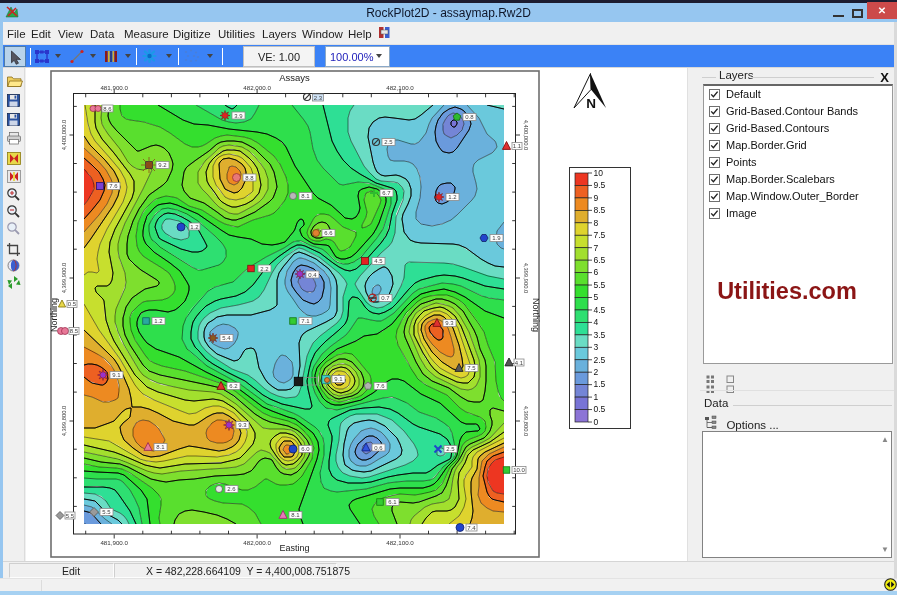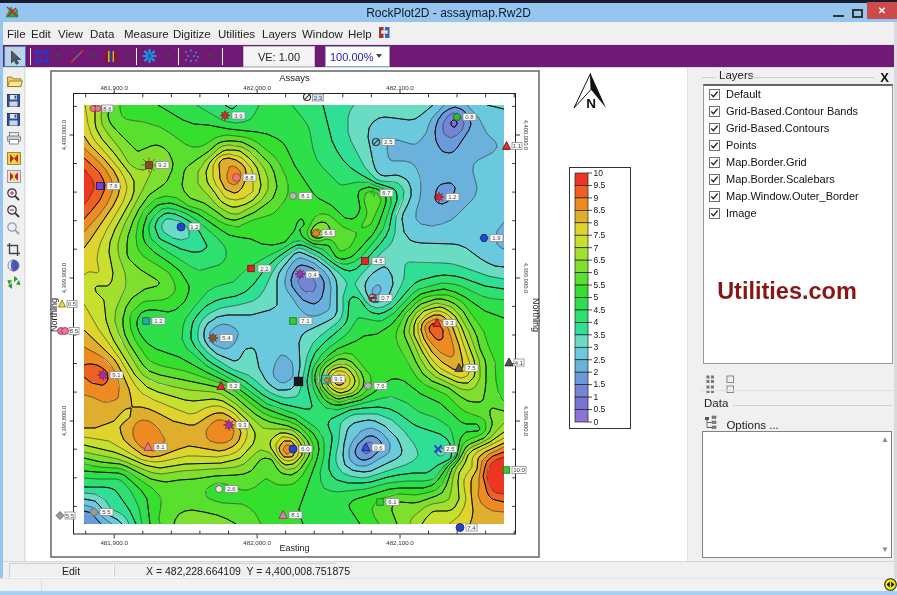--- a/index.html
+++ b/index.html
@@ -6,21 +6,21 @@
 .abs { position:absolute; }
 #topdark { left:0; top:0; width:897px; height:3px; background:#1c1c30; }
 #title { left:0; top:3px; width:897px; height:19px; background:#96c6f0; }
 #title .t { position:absolute; left:0; right:0; top:3px; text-align:center; font-size:12px; color:#0f172a; }
 #mini { position:absolute; left:833px; top:12px; width:11px; height:2px; background:#333; }
 #maxi { position:absolute; left:852px; top:6px; width:11px; height:9px; border:2px solid #333; }
 #close { position:absolute; left:867px; top:-1px; width:30px; height:17px; background:#cc4a4a; color:#fff;
   text-align:center; font-size:10px; line-height:17px; font-weight:bold; }
 #menubar { left:0; top:22px; width:897px; height:23px; background:#f0f0f0; border-bottom:1px solid #e2e2e2; }
 #menubar span { font-size:11.5px; color:#222; position:absolute; top:6px;text-align:center; }
-#toolbar { left:0; top:45px; width:897px; height:23px; background:#701a75; border-bottom:1px solid #d8d8d8; }
+#toolbar { left:0; top:45px; width:897px; height:23px; background:#3b82f6; border-bottom:1px solid #d8d8d8; }
 .tbtn { position:absolute; display:flex; align-items:center; justify-content:center; }
 .darr { width:0; height:0; border-left:3.5px solid transparent; border-right:3.5px solid transparent; border-top:4px solid #444; position:absolute; top:9px; }
 #lefttb { left:3px; top:68px; width:22px; height:493px; background:#f0f0f0; border-right:1px solid #dcdcdc; }
 #lefttb div { position:absolute; left:3px; }
 #doc { left:26px; top:68px; width:661px; height:493px; background:#fff; }
 #vscroll { left:687px; top:68px; width:13px; height:493px; background:#f0f0f0; border-left:1px solid #e0e0e0; }
 #panel { left:700px; top:68px; width:194px; height:493px; background:#f0f0f0; }
 #lframe { position:absolute; left:3px; top:16px; width:190px; height:280px; background:#fff; border:1px solid #9a9a9a; border-top:2px solid #666; }
 .lrow { position:relative; height:17px; padding-top:2px; }
 .lrow span { font-size:11px; color:#111; vertical-align:top; }
@@ -224,25 +224,25 @@
             <rect x="0.5" y="0.5" width="10" height="10" fill="#fff" stroke="#707070" stroke-width="1"></rect>
             <path d="M2.2 5.4 L4.4 7.8 L8.6 2.6" stroke="#222" stroke-width="1.4" fill="none"></path>
           </svg></span><span>Grid-Based.Contour Bands</span></div>
       <div class="lrow"><span class="cb"><svg width="11" height="11" viewBox="0 0 11 11" style="" xmlns="http://www.w3.org/2000/svg">
             <rect x="0.5" y="0.5" width="10" height="10" fill="#fff" stroke="#707070" stroke-width="1"></rect>
             <path d="M2.2 5.4 L4.4 7.8 L8.6 2.6" stroke="#222" stroke-width="1.4" fill="none"></path>
           </svg></span><span>Grid-Based.Contours</span></div>
       <div class="lrow"><span class="cb"><svg width="11" height="11" viewBox="0 0 11 11" style="" xmlns="http://www.w3.org/2000/svg">
             <rect x="0.5" y="0.5" width="10" height="10" fill="#fff" stroke="#707070" stroke-width="1"></rect>
             <path d="M2.2 5.4 L4.4 7.8 L8.6 2.6" stroke="#222" stroke-width="1.4" fill="none"></path>
+          </svg></span><span>Map.Border.Grid</span></div>
+      <div class="lrow"><span class="cb"><svg width="11" height="11" viewBox="0 0 11 11" style="" xmlns="http://www.w3.org/2000/svg">
+            <rect x="0.5" y="0.5" width="10" height="10" fill="#fff" stroke="#707070" stroke-width="1"></rect>
+            <path d="M2.2 5.4 L4.4 7.8 L8.6 2.6" stroke="#222" stroke-width="1.4" fill="none"></path>
           </svg></span><span>Points</span></div>
-      <div class="lrow"><span class="cb"><svg width="11" height="11" viewBox="0 0 11 11" style="" xmlns="http://www.w3.org/2000/svg">
-            <rect x="0.5" y="0.5" width="10" height="10" fill="#fff" stroke="#707070" stroke-width="1"></rect>
-            <path d="M2.2 5.4 L4.4 7.8 L8.6 2.6" stroke="#222" stroke-width="1.4" fill="none"></path>
-          </svg></span><span>Map.Border.Grid</span></div>
       <div class="lrow"><span class="cb"><svg width="11" height="11" viewBox="0 0 11 11" style="" xmlns="http://www.w3.org/2000/svg">
             <rect x="0.5" y="0.5" width="10" height="10" fill="#fff" stroke="#707070" stroke-width="1"></rect>
             <path d="M2.2 5.4 L4.4 7.8 L8.6 2.6" stroke="#222" stroke-width="1.4" fill="none"></path>
           </svg></span><span>Map.Border.Scalebars</span></div>
       <div class="lrow"><span class="cb"><svg width="11" height="11" viewBox="0 0 11 11" style="" xmlns="http://www.w3.org/2000/svg">
             <rect x="0.5" y="0.5" width="10" height="10" fill="#fff" stroke="#707070" stroke-width="1"></rect>
             <path d="M2.2 5.4 L4.4 7.8 L8.6 2.6" stroke="#222" stroke-width="1.4" fill="none"></path>
           </svg></span><span>Map.Window.Outer_Border</span></div>
       <div class="lrow"><span class="cb"><svg width="11" height="11" viewBox="0 0 11 11" style="" xmlns="http://www.w3.org/2000/svg">
             <rect x="0.5" y="0.5" width="10" height="10" fill="#fff" stroke="#707070" stroke-width="1"></rect>

